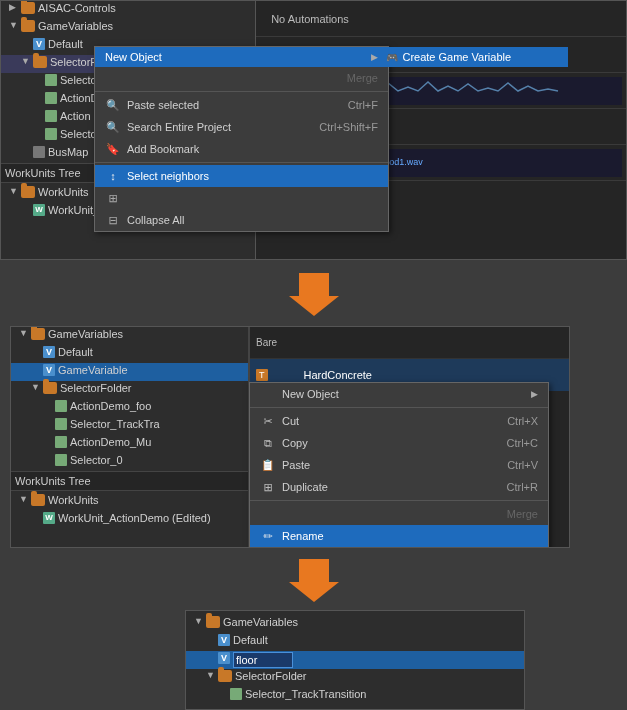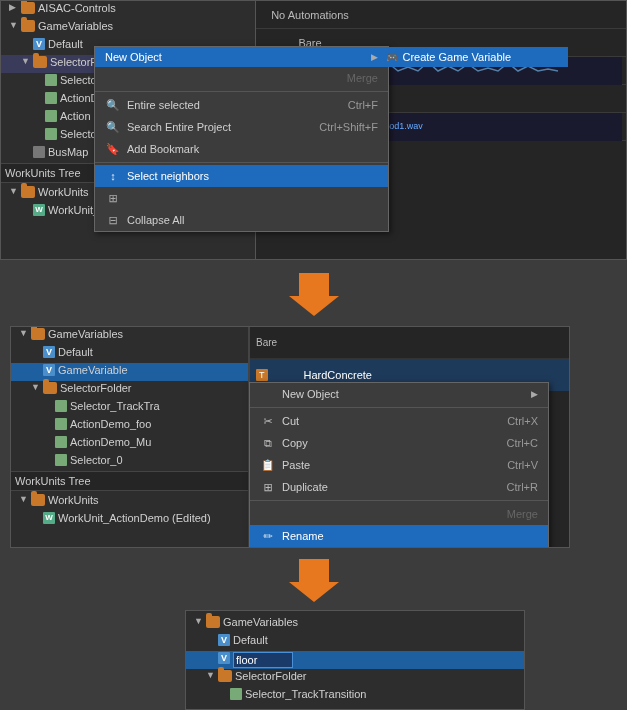--- a/index.html
+++ b/index.html
@@ -110,21 +110,21 @@
     .audio-area {
       flex: 1;
       background: #252525;
       display: flex;
       flex-direction: column;
     }
 
     .audio-row {
       display: flex;
       align-items: center;
-      height: 28px;
+      height: 36px;
       border-bottom: 1px solid #3a3a3a;
       padding: 0 4px;
     }
 
     .audio-label {
       font-size: 11px;
       color: #bbb;
       width: 100px;
       text-align: center;
     }
@@ -388,21 +388,21 @@
     </div>
 
     <div class="ctx-item disabled">
       <span class="ctx-icon"></span>
       <span class="ctx-label">Merge</span>
     </div>
     <div class="ctx-separator"></div>
 
     <div class="ctx-item">
       <span class="ctx-icon" style="color:#aaa;">🔍</span>
-      <span class="ctx-label">Entire selected</span>
+      <span class="ctx-label">Paste selected</span>
       <span class="ctx-shortcut">Ctrl+F</span>
     </div>
 
     <div class="ctx-item">
       <span class="ctx-icon" style="color:#aaa;">🔍</span>
       <span class="ctx-label">Search Entire Project</span>
       <span class="ctx-shortcut">Ctrl+Shift+F</span>
     </div>
 
     <div class="ctx-item">
@@ -457,27 +457,27 @@
 
     <div class="tree-item tree-indent-2">
       <span class="chevron chevron-down"></span>
       <span class="icon-folder"></span>
       <span class="item-label">SelectorFolder</span>
     </div>
 
     <div class="tree-item tree-indent-3">
       <span class="chevron"> </span>
       <span class="icon-img" style="background:#7a7;"></span>
+      <span class="item-label">ActionDemo_foo</span>
+    </div>
+
+    <div class="tree-item tree-indent-3">
+      <span class="chevron"> </span>
+      <span class="icon-img" style="background:#7a7;"></span>
       <span class="item-label">Selector_TrackTra</span>
-    </div>
-
-    <div class="tree-item tree-indent-3">
-      <span class="chevron"> </span>
-      <span class="icon-img" style="background:#7a7;"></span>
-      <span class="item-label">ActionDemo_foo</span>
     </div>
 
 
     <div class="tree-item tree-indent-3">
       <span class="chevron"> </span>
       <span class="icon-img" style="background:#7a7;"></span>
       <span class="item-label">ActionDemo_Mu</span>
     </div>
 
     <div class="tree-item tree-indent-3">

